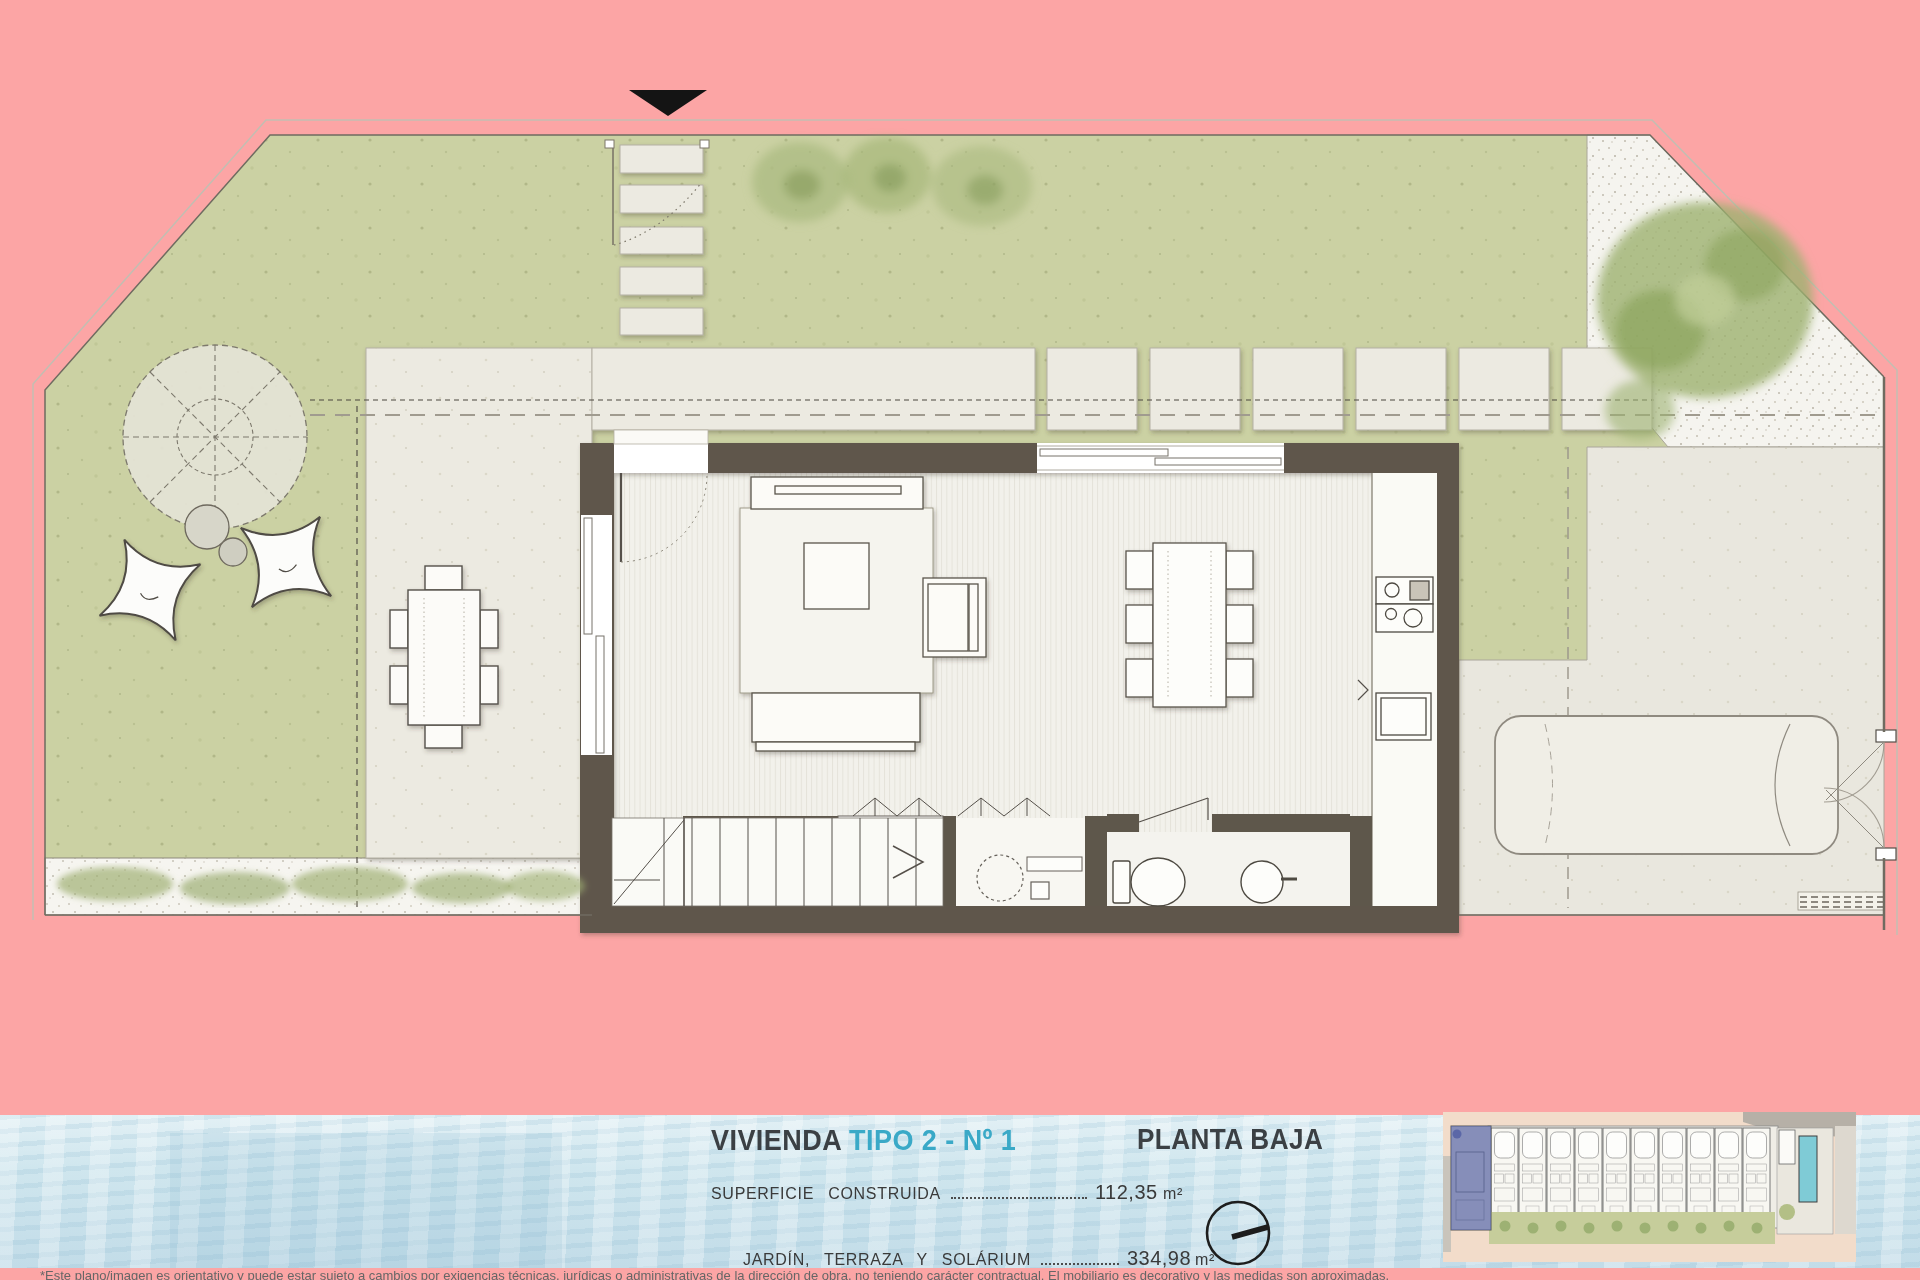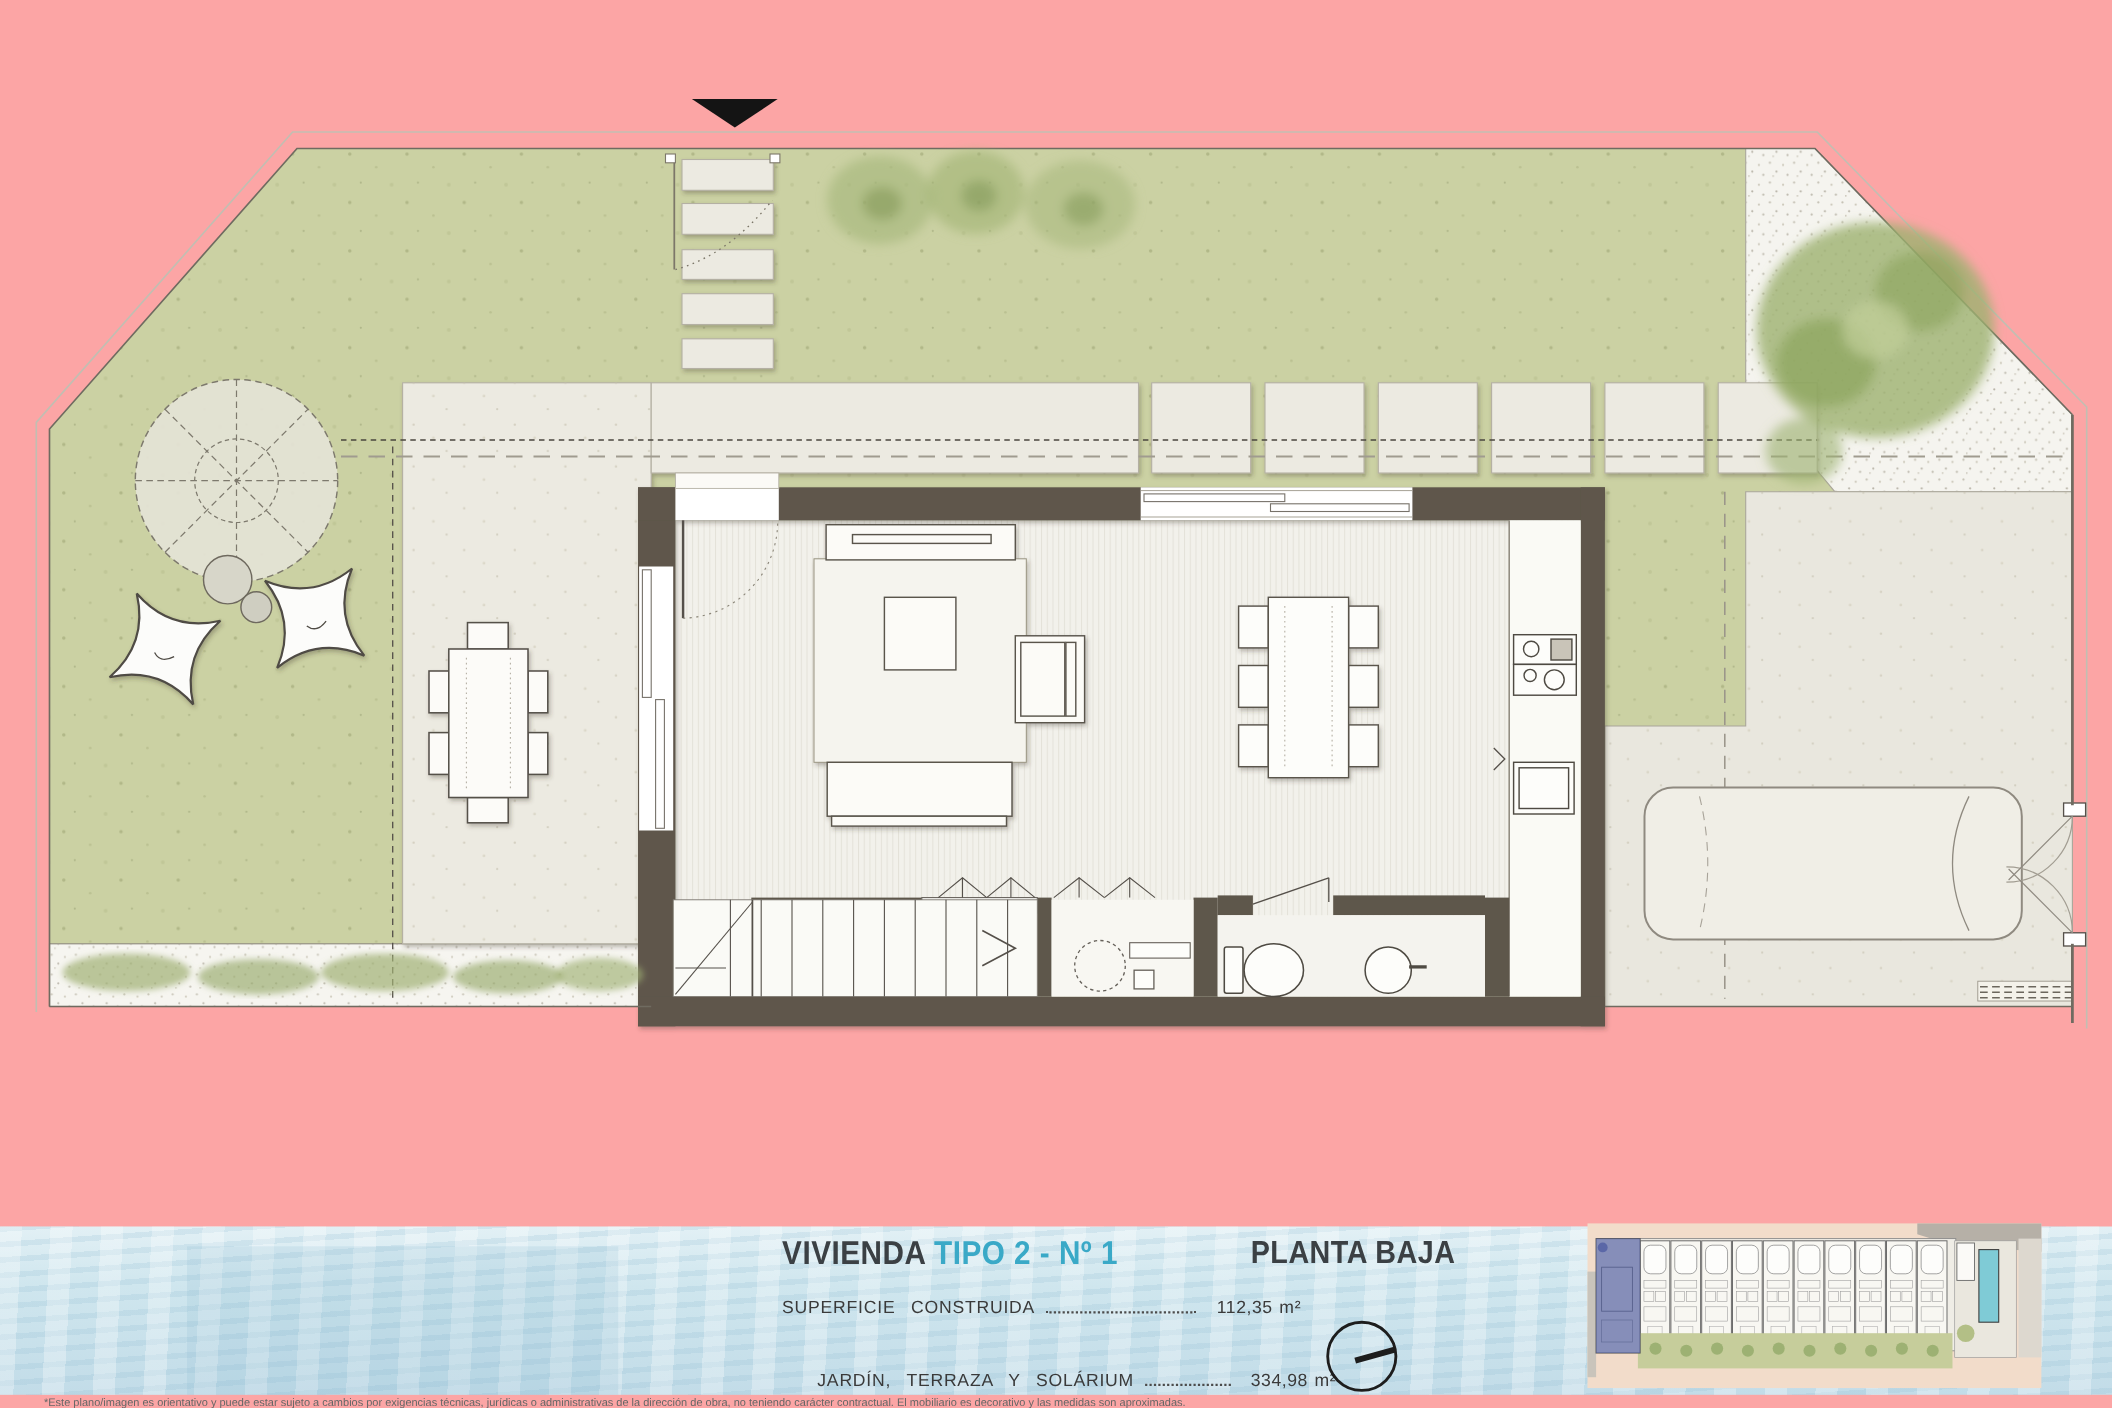--- a/index.html
+++ b/index.html
@@ -17,28 +17,28 @@
     background:rgba(122,172,198,.15);}
   .title-row{position:absolute;left:711px;top:8px;white-space:nowrap;
     font-size:30px;font-weight:bold;letter-spacing:.5px;color:#3b4044;
     transform:scaleX(.9);transform-origin:left top;}
   .title-accent{color:#3aa9c7;}
   .plan-title{position:absolute;left:1137px;top:8px;font-size:29px;font-weight:bold;
     color:#3b4044;transform:scaleX(.9);transform-origin:left top;letter-spacing:.5px;}
   .surface-row{position:absolute;left:711px;width:472px;display:flex;align-items:baseline;
     font-size:16px;color:#3a3a3a;letter-spacing:.7px;word-spacing:9px;white-space:nowrap;}
   .surface-row .leader{flex:1;border-bottom:2px dotted #4c4c4c;margin:0 8px 4px 10px;min-width:20px;}
-  .surface-row .val{font-size:16px;letter-spacing:.5px;word-spacing:normal;width:62px;text-align:right;}
+  .surface-row .val{font-size:20px;letter-spacing:.5px;word-spacing:normal;width:62px;text-align:left;}
   .surface-row .unit{margin-left:6px;word-spacing:normal;}
   .row-1{top:66px;}
   .row-2{top:132px;margin-left:32px;}
   .compass{position:absolute;left:1202px;top:82px;}
   .thumb{position:absolute;left:1443px;top:-3px;}
   .footnote{position:absolute;left:40px;top:1269px;width:1600px;height:11px;overflow:hidden;
-    font-size:10px;color:#666;white-space:nowrap;line-height:13px;}
+    font-size:13px;color:#666;white-space:nowrap;line-height:13px;}
 </style>
 </head>
 <body>
 
 <div class="page">
 
   <svg class="plan-svg" width="1920" height="1115" viewBox="0 0 1920 1115">
     <defs>
       <pattern id="pGrass" width="52" height="44" patternUnits="userSpaceOnUse">
         <circle cx="6" cy="8" r="1.6" fill="#9aa171" opacity=".55"></circle>

